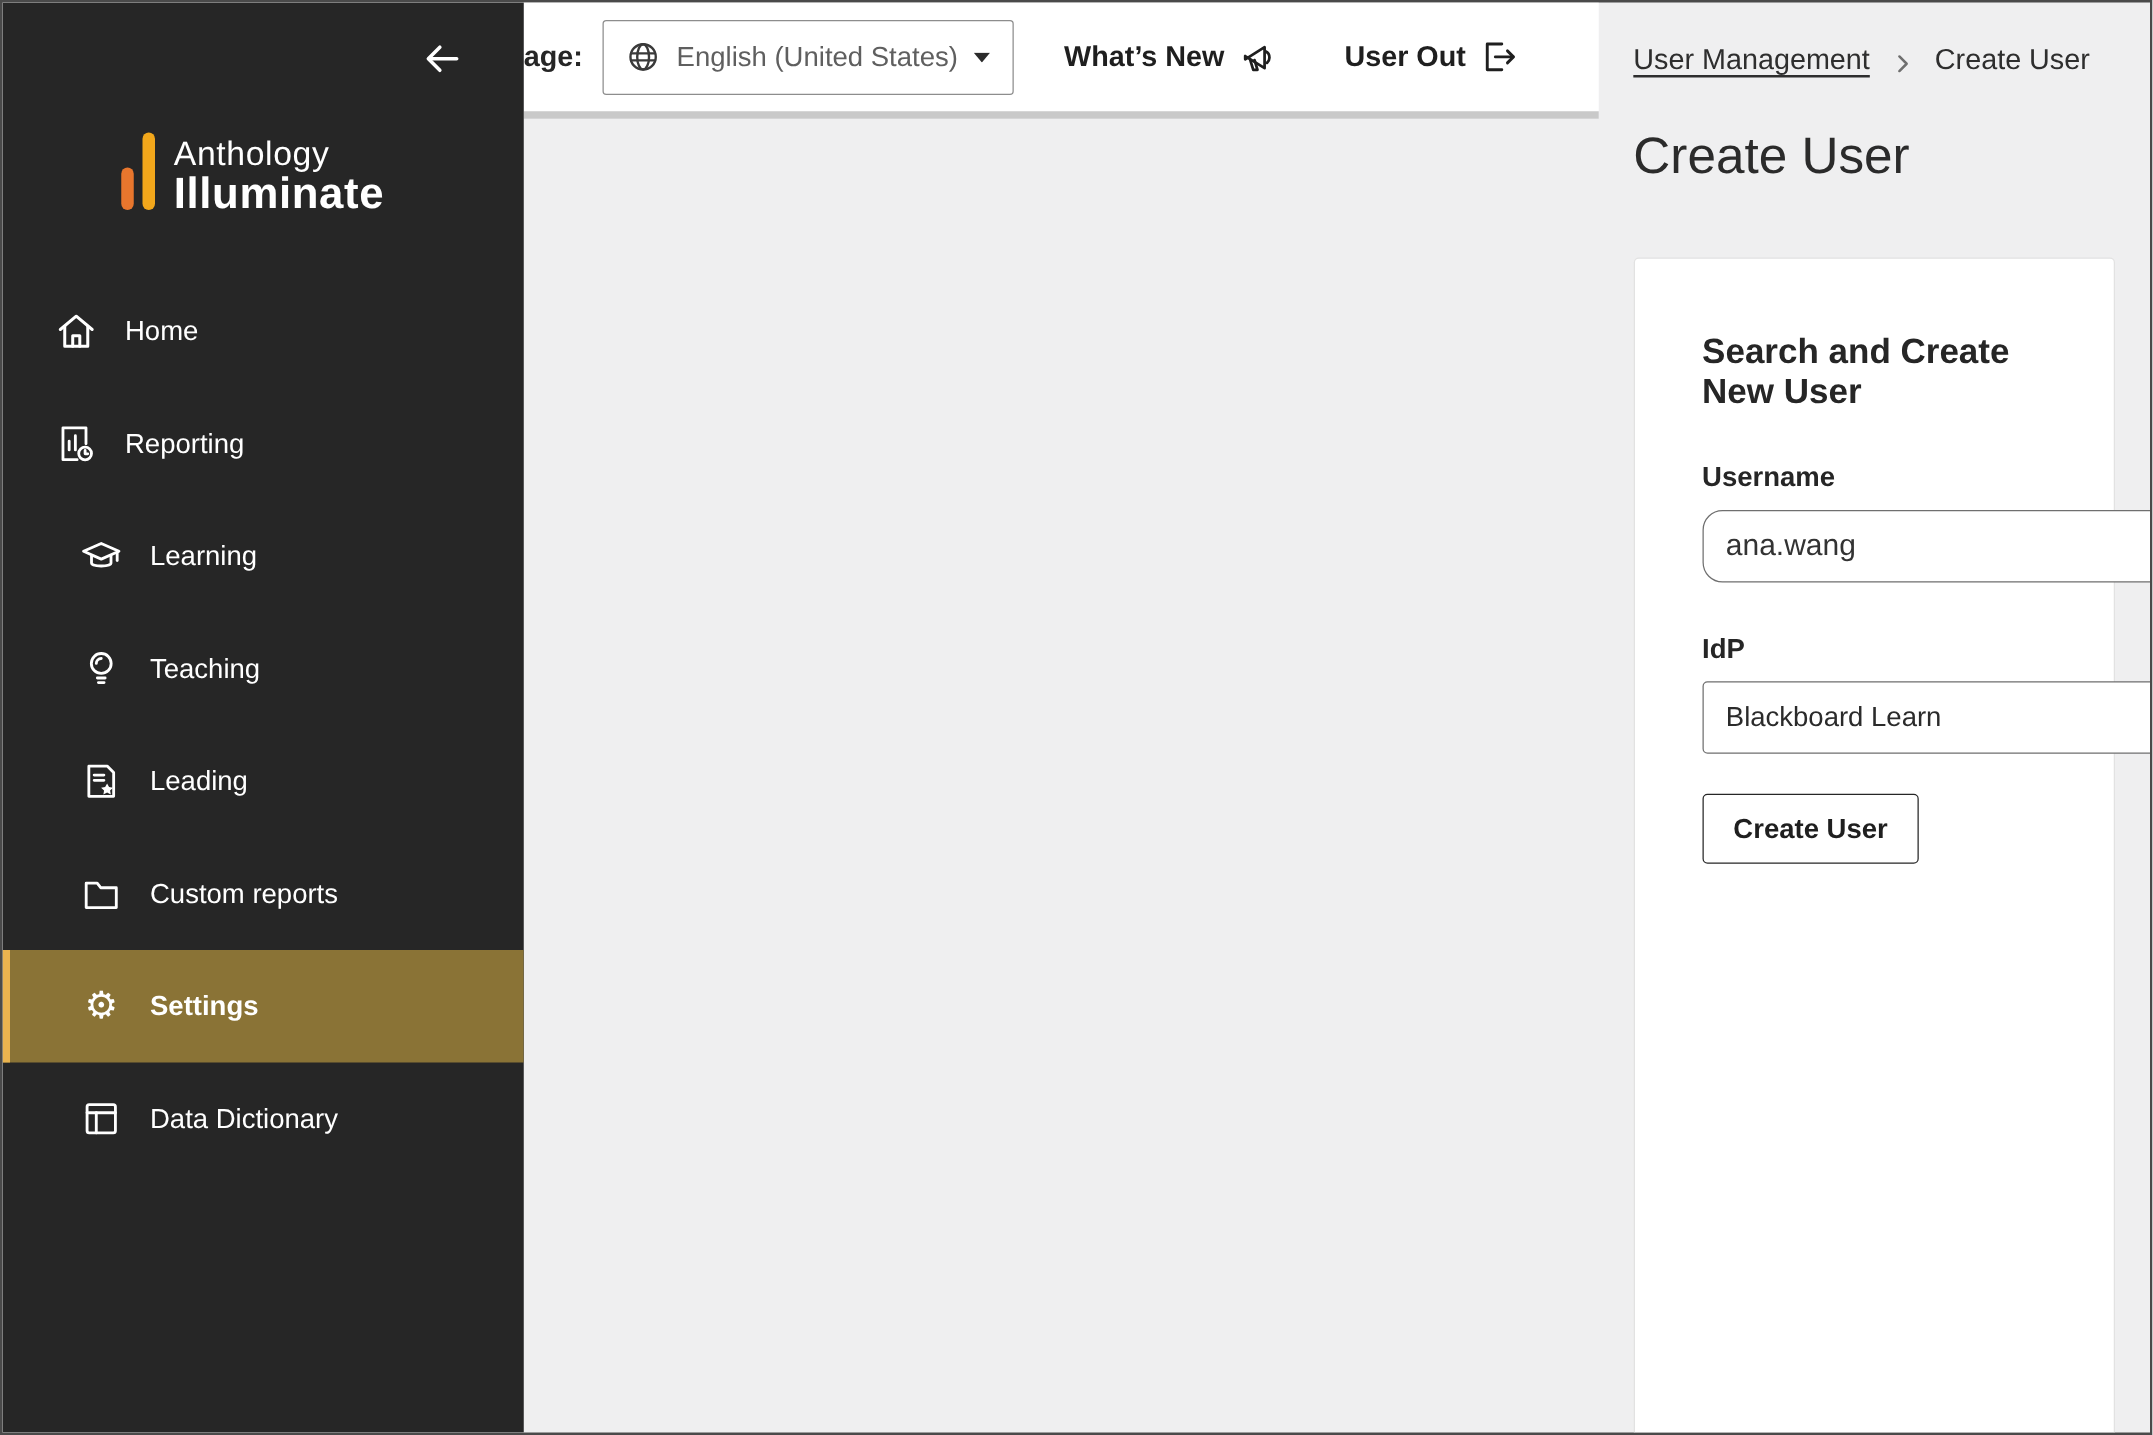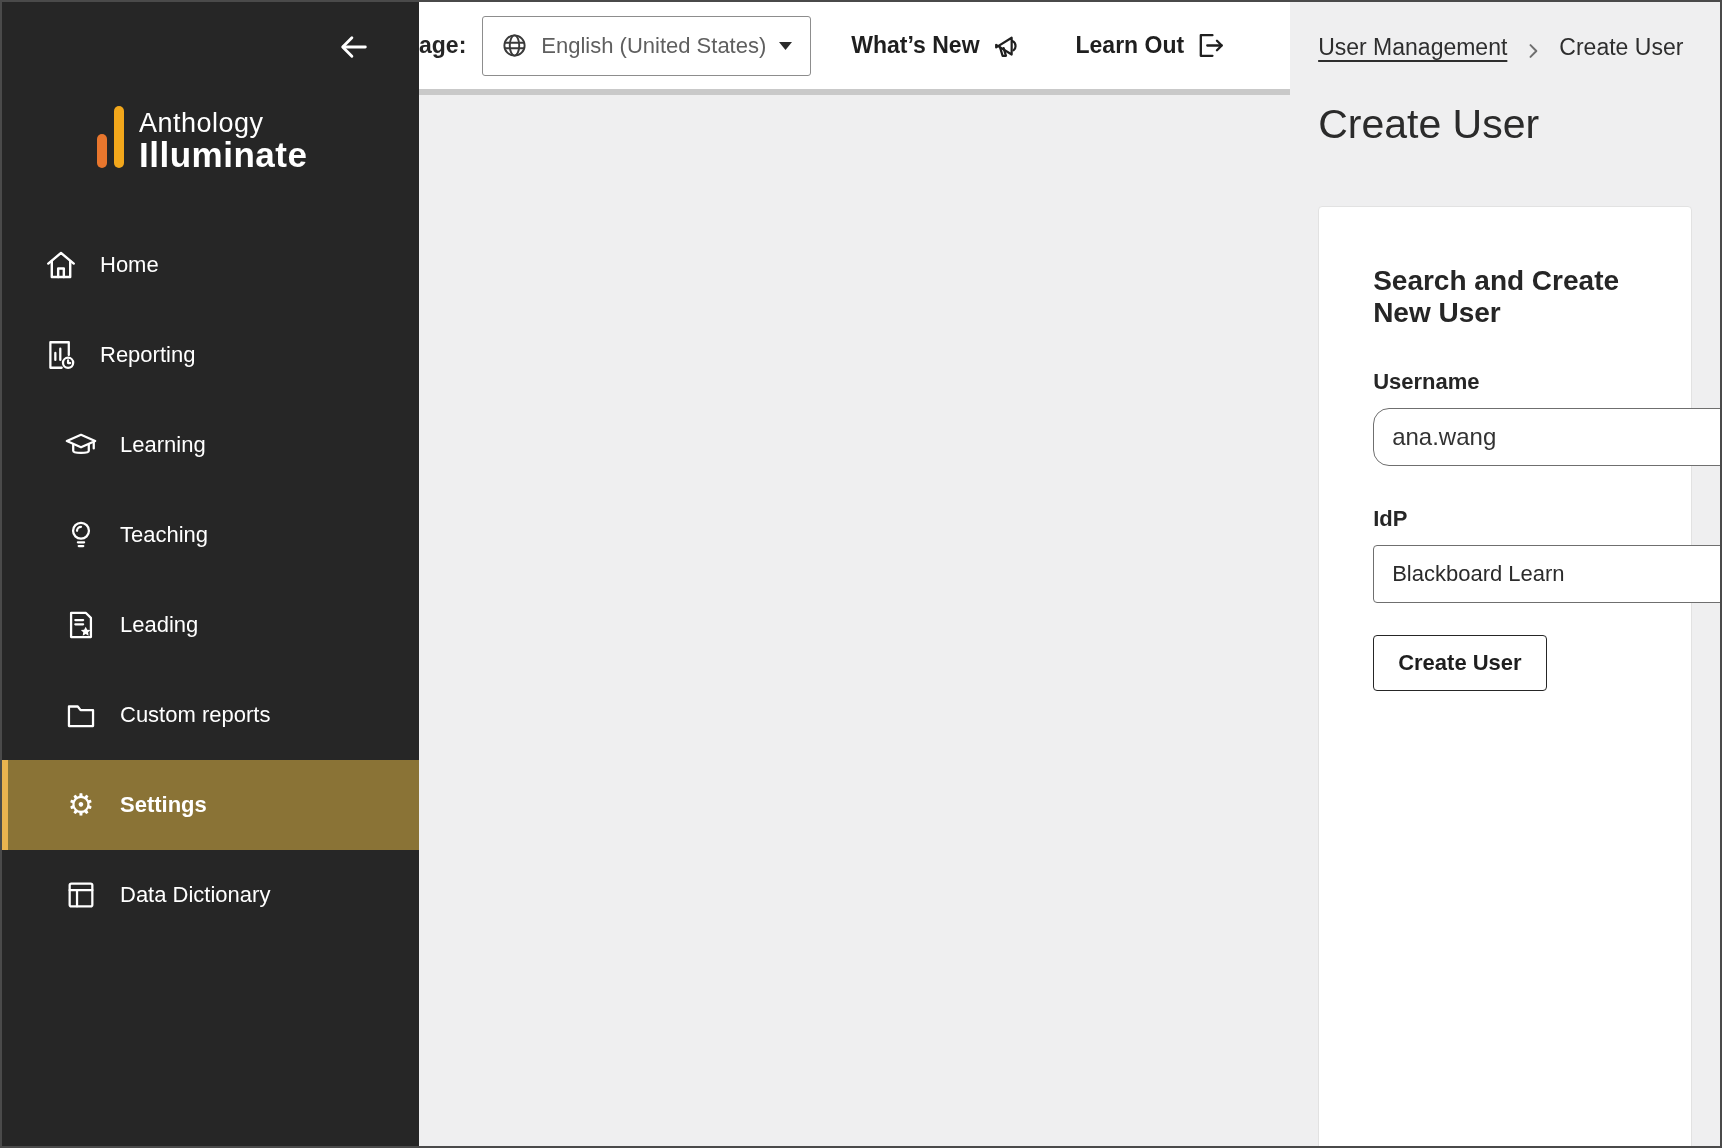--- a/index.html
+++ b/index.html
@@ -288,21 +288,21 @@
         <span class="icon">
           <svg viewBox="0 0 24 24" fill="none" stroke="currentColor" stroke-width="1.7" stroke-linecap="round" stroke-linejoin="round">
               <path d="M4 13.5 L16 6 v13 L4 11.5 Z"></path>
               <path d="M16.5 8.5 a4.2 4.2 0 0 1 2.5 4 a4.2 4.2 0 0 1 -1.5 3.2"></path>
               <path d="M7 13.5 l2 6.5 h2.6 l-1.8-6"></path>
             </svg>
         </span>
       </div>
 
       <div class="top-link">
-        <span>Learn Out</span>
+        <span>User Out</span>
         <span class="icon">
           <svg viewBox="0 0 24 24" fill="none" stroke="currentColor" stroke-width="1.8" stroke-linecap="round" stroke-linejoin="round">
               <path d="M13.5 4 H4.5 v16 h9"></path>
               <path d="M9.5 12 h11"></path>
               <path d="M17 8.3 l3.7 3.7 -3.7 3.7"></path>
             </svg>
         </span>
       </div>
     </header>
 

